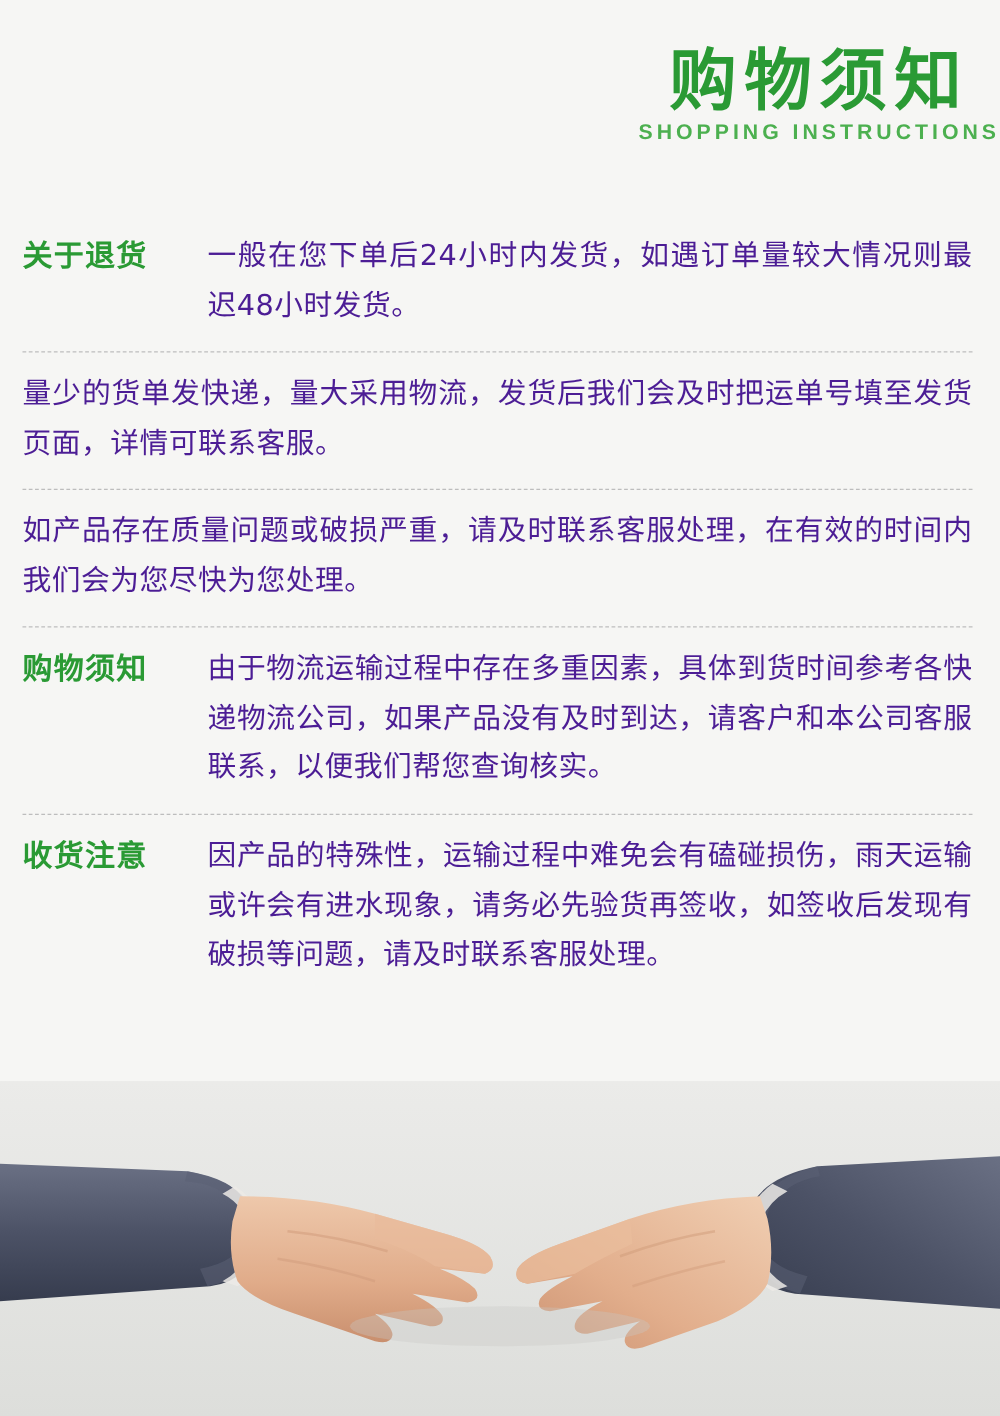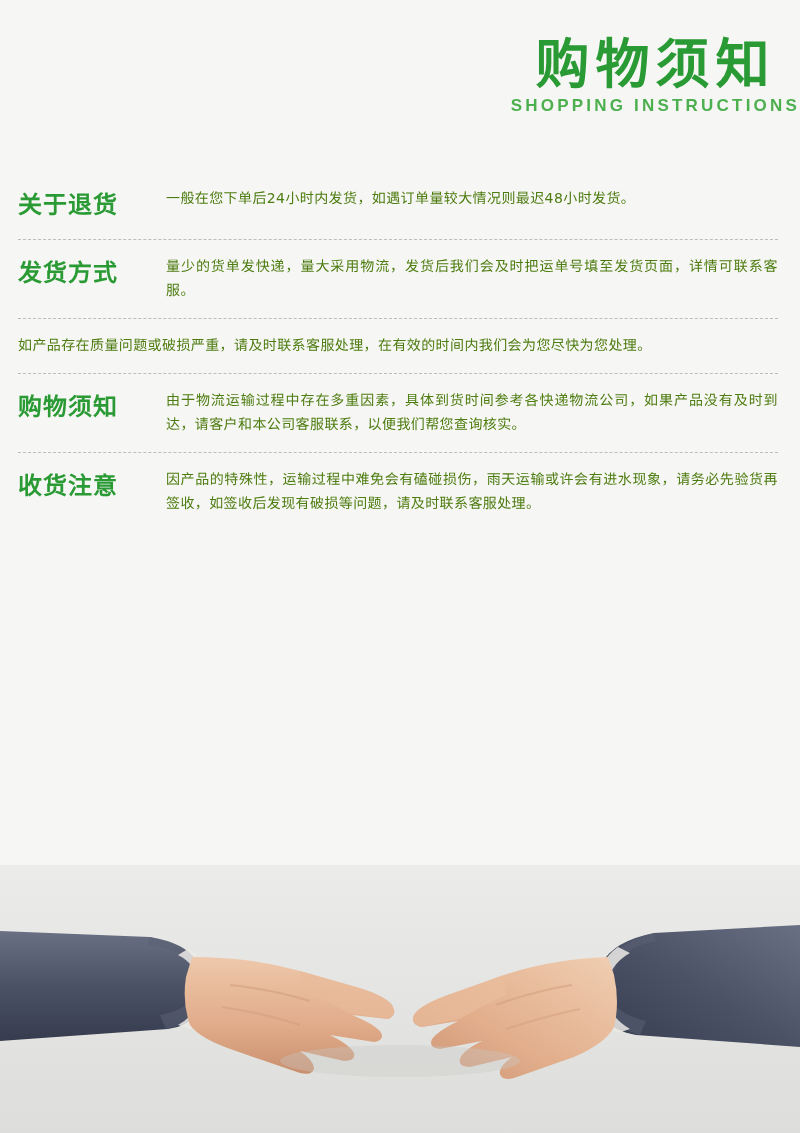--- a/index.html
+++ b/index.html
@@ -73,23 +73,23 @@
     color: #2a9a34;
     letter-spacing: 1px;
     line-height: 1.45;
     padding-top: 2px;
     font-family: "DejaVu Sans", "Liberation Sans", sans-serif;
     white-space: nowrap;
   }
 
   .row-text {
     flex: 1 1 auto;
-    font-size: 14px;
+    font-size: 23px;
     line-height: 1.72;
-    color: #4d7c0f;
+    color: #4c1d95;
     letter-spacing: 0.4px;
     text-align: justify;
     font-family: "DejaVu Sans", "Liberation Sans", sans-serif;
   }
 
   
   .hero {
     position: absolute;
     left: 0;
     bottom: 0;
@@ -115,21 +115,20 @@
   </div>
 
   <div class="content">
 
     <div class="row">
       <div class="row-label">关于退货</div>
       <div class="row-text">一般在您下单后24小时内发货，如遇订单量较大情况则最迟48小时发货。</div>
     </div>
 
     <div class="row">
-      <div class="row-label">发货方式</div>
       <div class="row-text">量少的货单发快递，量大采用物流，发货后我们会及时把运单号填至发货页面，详情可联系客服。</div>
     </div>
 
     <div class="row">
       <div class="row-text">如产品存在质量问题或破损严重，请及时联系客服处理，在有效的时间内我们会为您尽快为您处理。</div>
     </div>
 
     <div class="row">
       <div class="row-label">购物须知</div>
       <div class="row-text">由于物流运输过程中存在多重因素，具体到货时间参考各快递物流公司，如果产品没有及时到达，请客户和本公司客服联系，以便我们帮您查询核实。</div>

